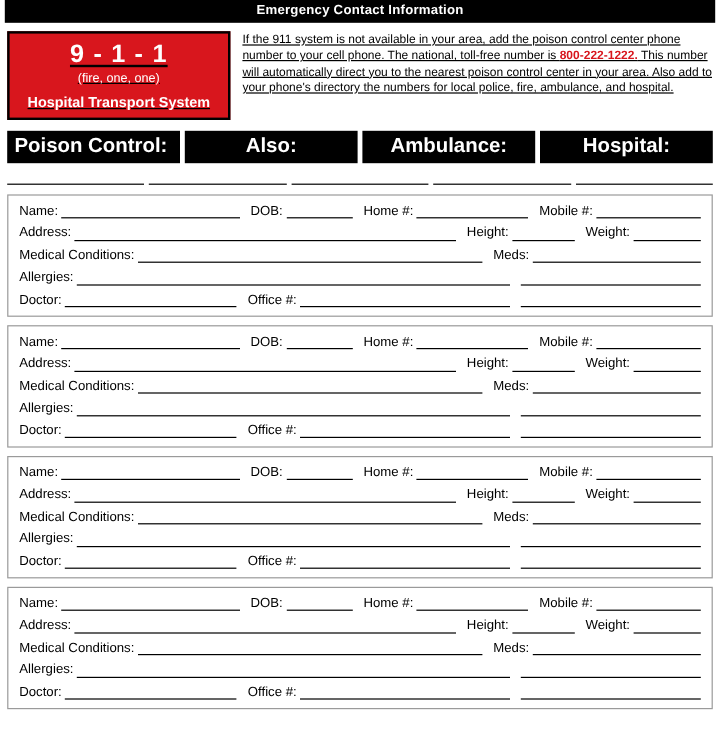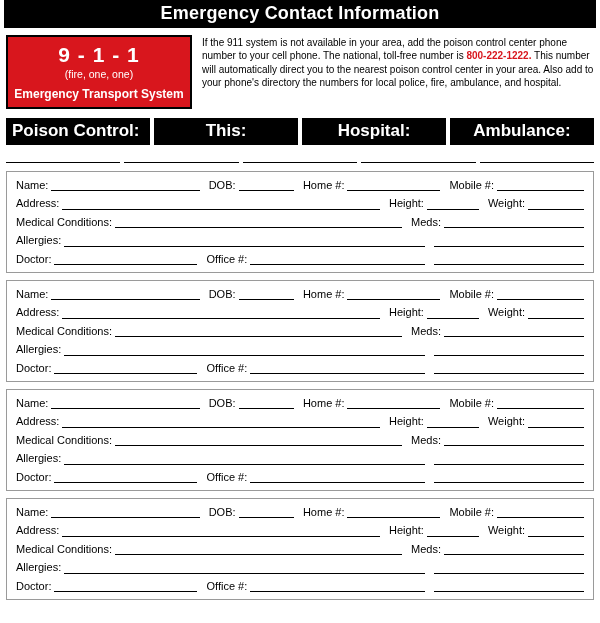--- a/index.html
+++ b/index.html
@@ -21,31 +21,32 @@
     height: 623px;
     box-sizing: border-box;
   }
 
   
   .section-bar {
     background: #000000;
     color: #ffffff;
     text-align: center;
     font-weight: bold;
-    font-size: 18px;
+    font-size: 11px;
     letter-spacing: .2px;
     padding: 3px 0 4px 0;
     margin: 0 4px;
   }
 
   
   .emergency-row {
     display: flex;
     align-items: flex-start;
     margin: 7px 6px 0 6px;
+    text-decoration: underline;
   }
   .badge-911 {
     width: 186px;
     min-height: 66px;
     background: #d8161d;
     color: #ffffff;
     border: 2px solid #000000;
     box-sizing: border-box;
     text-align: center;
     padding: 6px 4px 6px 4px;
@@ -161,32 +162,32 @@
 <body>
 
 <div class="page">
 
   <div class="section-bar">Emergency Contact Information</div>
 
   <div class="emergency-row">
     <div class="badge-911">
       <div class="big">9 - 1 - 1</div>
       <div class="small">(fire, one, one)</div>
-      <div class="sub">Emergency Transport System</div>
+      <div class="sub">Hospital Transport System</div>
     </div>
     <div class="emergency-text">
       <span>If the 911 system is not available in your area, add the poison control center phone number to your cell phone. The national, toll-free number is </span><span class="phone-hl">800-222-1222.</span><span> This number will automatically direct you to the nearest poison control center in your area. Also add to your phone's directory the numbers for local police, fire, ambulance, and hospital.</span>
     </div>
   </div>
 
   <div class="contact-bar">
     <div class="contact-cell left">Poison Control:</div>
-    <div class="contact-cell center">This:</div>
+    <div class="contact-cell center">Also:</div>
+    <div class="contact-cell center">Ambulance:</div>
     <div class="contact-cell center">Hospital:</div>
-    <div class="contact-cell center">Ambulance:</div>
   </div>
 
   <div class="contact-lines">
     <div class="contact-line"></div>
     <div class="contact-line"></div>
     <div class="contact-line"></div>
     <div class="contact-line"></div>
     <div class="contact-line"></div>
   </div>
 

